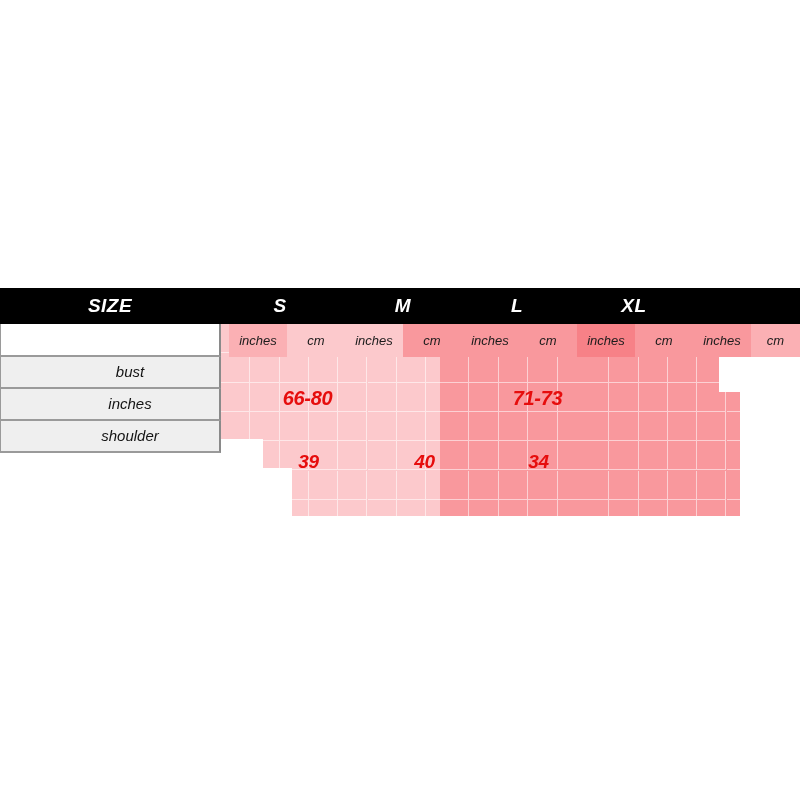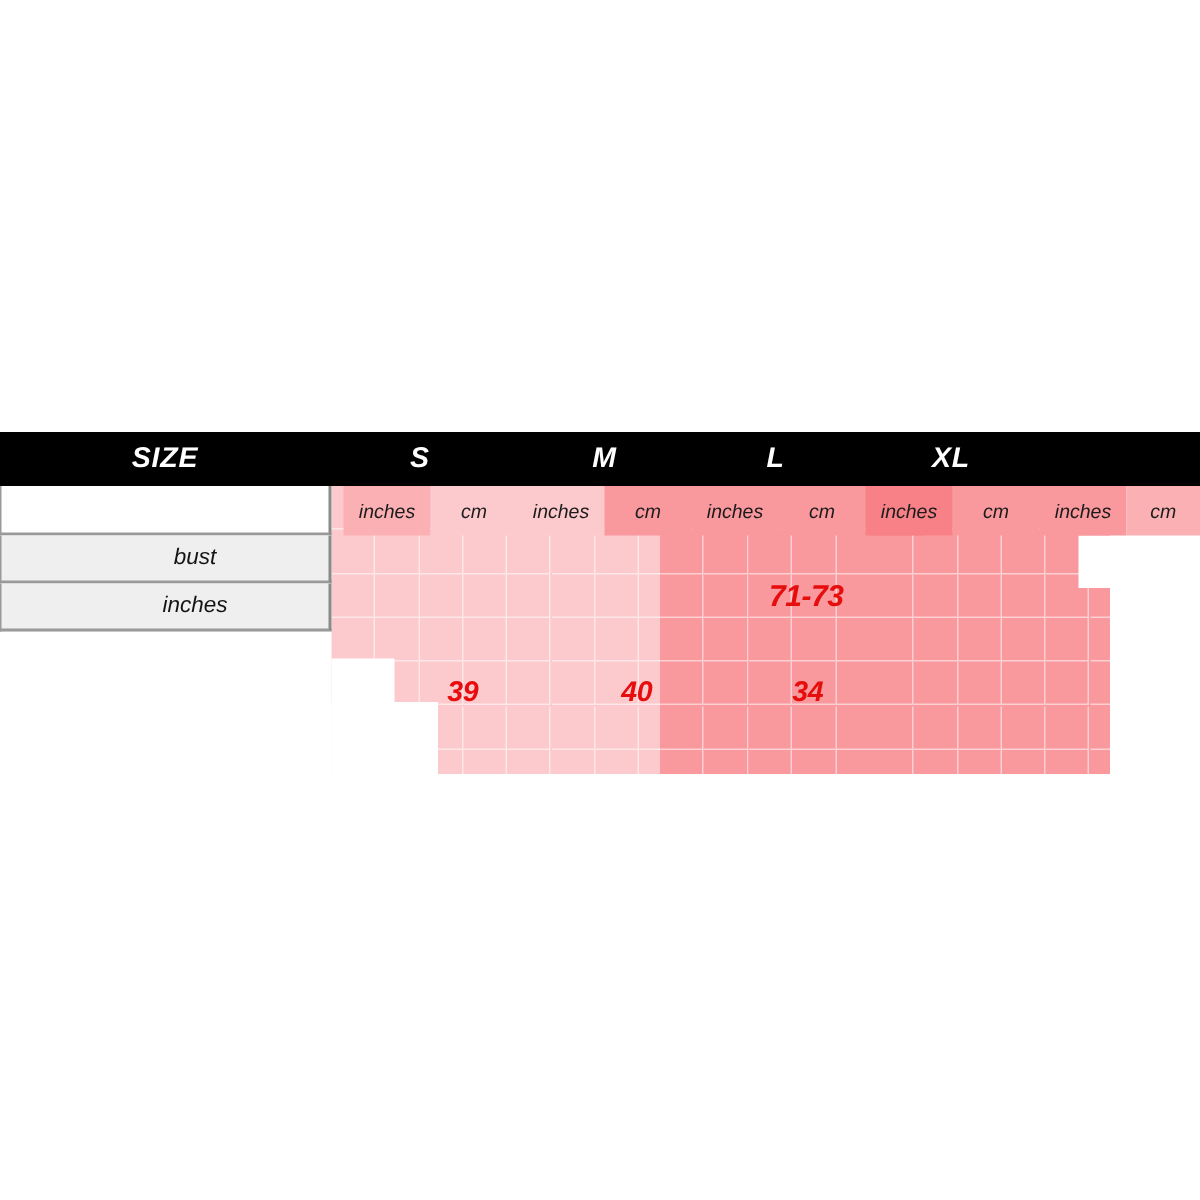--- a/index.html
+++ b/index.html
@@ -285,35 +285,39 @@
     <div class="labelcol">
       <div class="lrow blank">
         <span></span>
       </div>
       <div class="lrow">
         <span>bust</span>
       </div>
       <div class="lrow">
         <span>inches</span>
       </div>
+      <div class="lrow">
+        <span>shoulder</span>
+      </div>
     </div>
 
     <div class="unitrow" id="unitRow">
         <div class="unit" style="left: 8px; width: 58px; background: rgb(251, 176, 180);">inches</div>
         <div class="unit" style="left: 66px; width: 58px; background: rgb(252, 201, 204);">cm</div>
         <div class="unit" style="left: 124px; width: 58px; background: rgb(252, 201, 204);">inches</div>
         <div class="unit" style="left: 182px; width: 58px; background: rgb(249, 152, 157);">cm</div>
         <div class="unit" style="left: 240px; width: 58px; background: rgb(249, 152, 157);">inches</div>
         <div class="unit" style="left: 298px; width: 58px; background: rgb(249, 152, 157);">cm</div>
         <div class="unit" style="left: 356px; width: 58px; background: rgb(247, 129, 135);">inches</div>
         <div class="unit" style="left: 414px; width: 58px; background: rgb(249, 152, 157);">cm</div>
         <div class="unit" style="left: 472px; width: 58px; background: rgb(249, 152, 157);">inches</div>
         <div class="unit" style="left: 530px; width: 49px; background: rgb(251, 176, 180);">cm</div>
       </div>
 
+    <div class="val" style="left:250px;top:99px;width:115px;">66-80</div>
     <div class="val" style="left:480px;top:99px;width:115px;">71-73</div>
 
     <div class="val len" style="left:251px;top:163px;width:115px;text-align:center;">39</div>
     <div class="val len" style="left:367px;top:163px;width:115px;">40</div>
     <div class="val len" style="left:481px;top:163px;width:115px;">34</div>
 
   </div>
 </div>
 
 </body></html>

